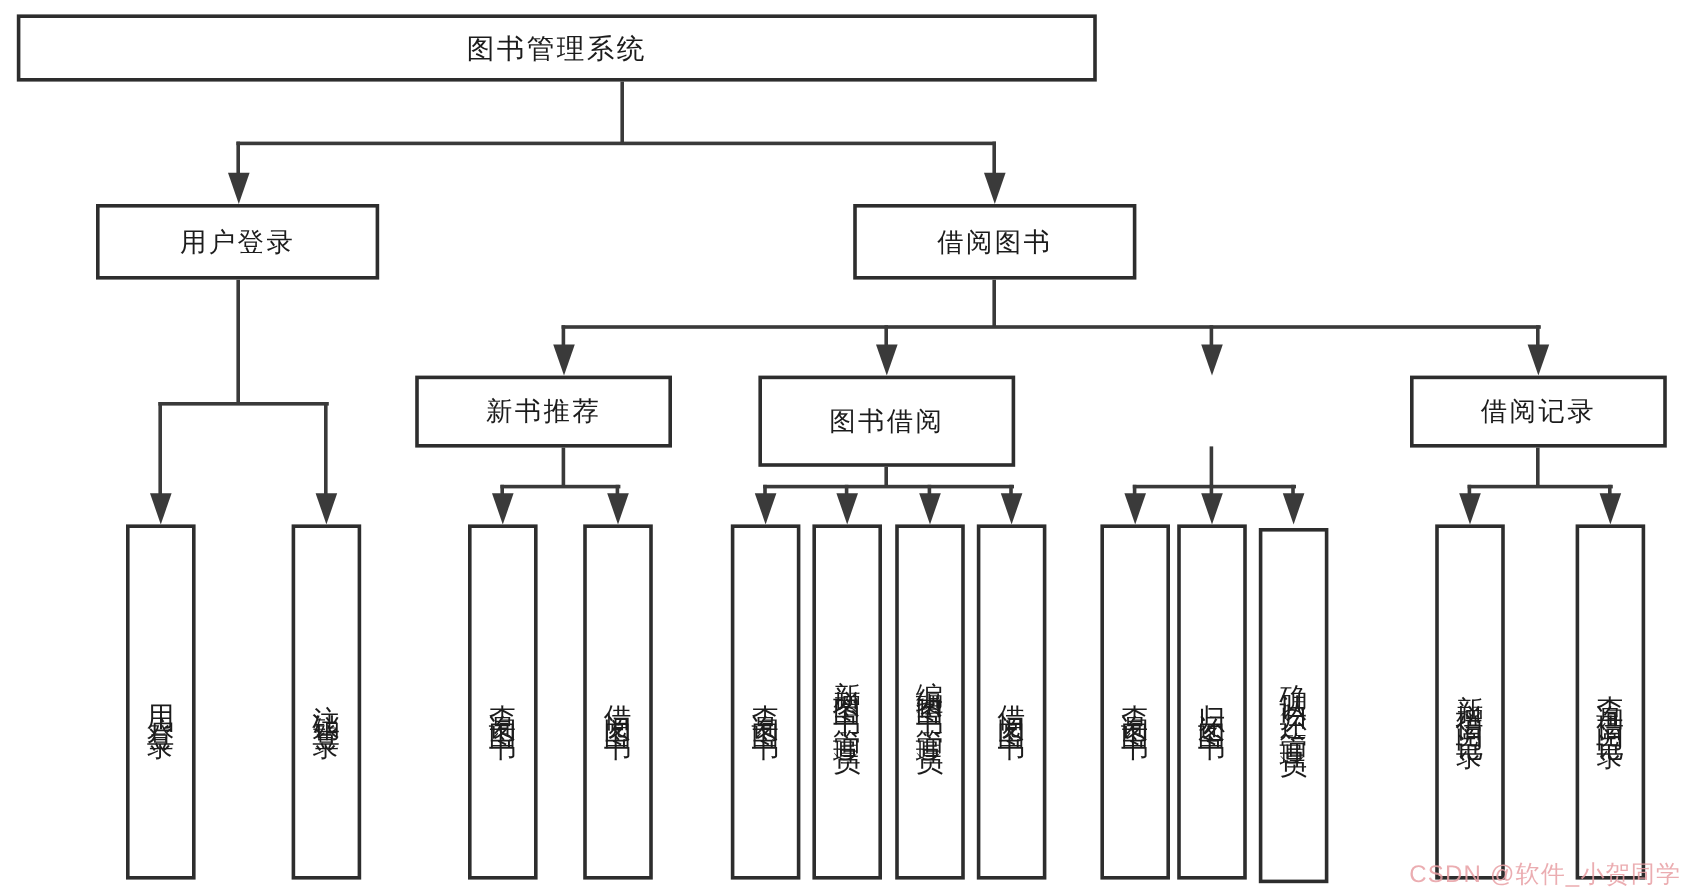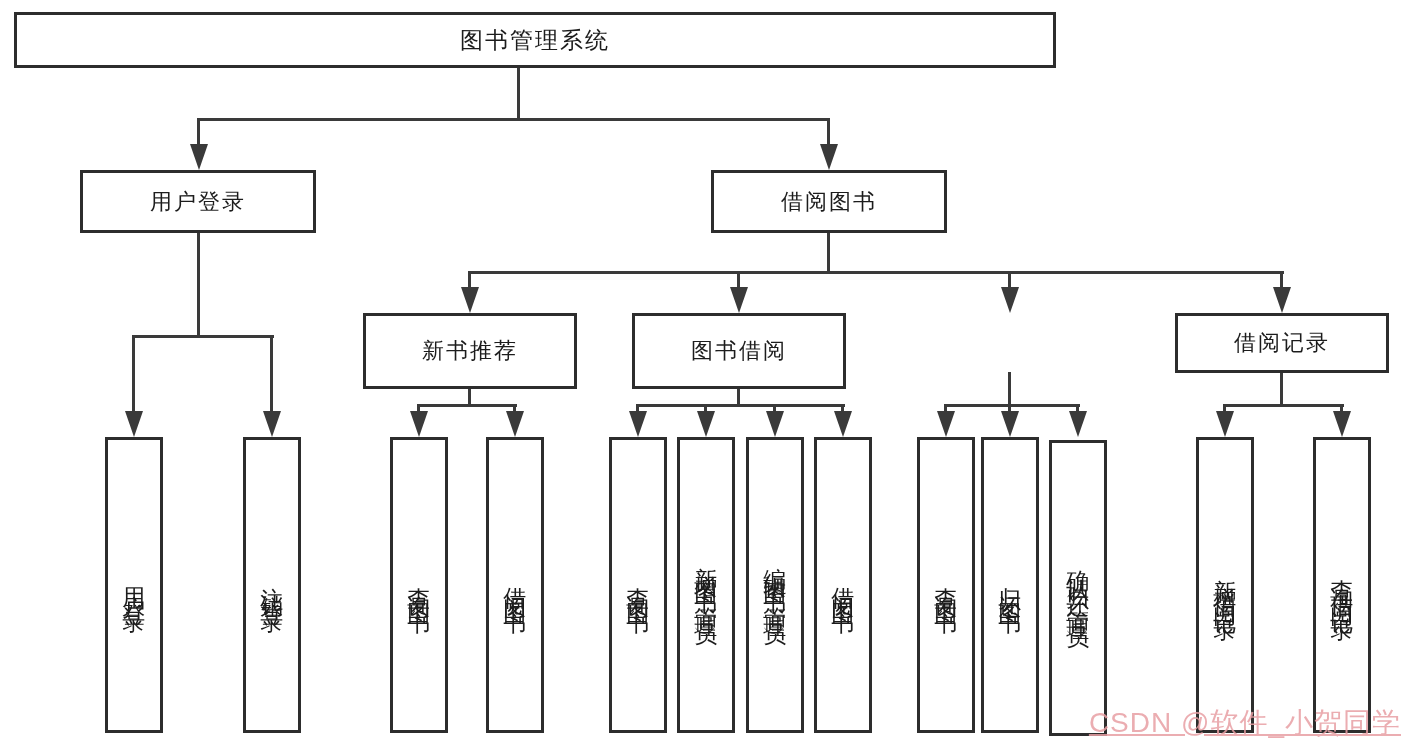--- a/index.html
+++ b/index.html
@@ -11,22 +11,22 @@
   .b.horiz span{font-size:22px;letter-spacing:2px;white-space:nowrap;}
   .b.root span{font-size:23px;}
   .b.vert span{writing-mode:vertical-rl;text-orientation:mixed;font-size:23px;
                letter-spacing:8px;line-height:1.15;white-space:nowrap;}
   
   .v{position:absolute;width:3px;background:#3a3a3a;}
   .h{position:absolute;height:3px;background:#3a3a3a;}
   .a{position:absolute;width:0;height:0;border-left:9px solid transparent;
      border-right:9px solid transparent;border-top:26px solid #3a3a3a;}
   
-  .watermark{position:absolute;right:4px;bottom:5px;font-size:28px;letter-spacing:1px;
-             opacity:.85;white-space:nowrap;text-decoration:underline;}
+  .watermark{position:absolute;right:4px;bottom:5px;font-size:20px;letter-spacing:1px;
+             opacity:.85;white-space:nowrap;}
 </style>
 </head>
 <body>
 
 <div class="canvas">
 
   <div class="v" style="left:517px;top:66px;height:53px"></div>
   <div class="h" style="left:197px;top:118px;width:633px"></div>
   <div class="v" style="left:197px;top:118px;height:30px"></div>
   <div class="a" style="left:190px;top:144px"></div>
@@ -78,32 +78,32 @@
   <div class="v" style="left:1076px;top:404px;height:10px"></div>
   <div class="a" style="left:1069px;top:411px"></div>
 
   <div class="v" style="left:1280px;top:372px;height:34px"></div>
   <div class="h" style="left:1223px;top:404px;width:121px"></div>
   <div class="v" style="left:1223px;top:404px;height:10px"></div>
   <div class="a" style="left:1216px;top:411px"></div>
   <div class="v" style="left:1340px;top:404px;height:10px"></div>
   <div class="a" style="left:1333px;top:411px"></div>
 
-  <div class="b root horiz" style="left:14px;top:12px;width:1042px;height:56px">
+  <div class="b root horiz" style="left:14px;top:12px;width:900px;height:56px">
     <span>图书管理系统</span>
   </div>
 
   <div class="b horiz" style="left:80px;top:170px;width:236px;height:63px">
     <span>用户登录</span>
   </div>
   <div class="b horiz" style="left:711px;top:170px;width:236px;height:63px">
     <span>借阅图书</span>
   </div>
 
-  <div class="b horiz" style="left:363px;top:313px;width:214px;height:76px">
+  <div class="b horiz" style="left:346px;top:313px;width:214px;height:60px">
     <span>新书推荐</span>
   </div>
   <div class="b horiz" style="left:632px;top:313px;width:214px;height:76px">
     <span>图书借阅</span>
   </div>
   <div class="b horiz" style="left:1175px;top:313px;width:214px;height:60px">
     <span>借阅记录</span>
   </div>
 
   <div class="b vert" style="left:105px;top:437px;width:58px;height:296px">

